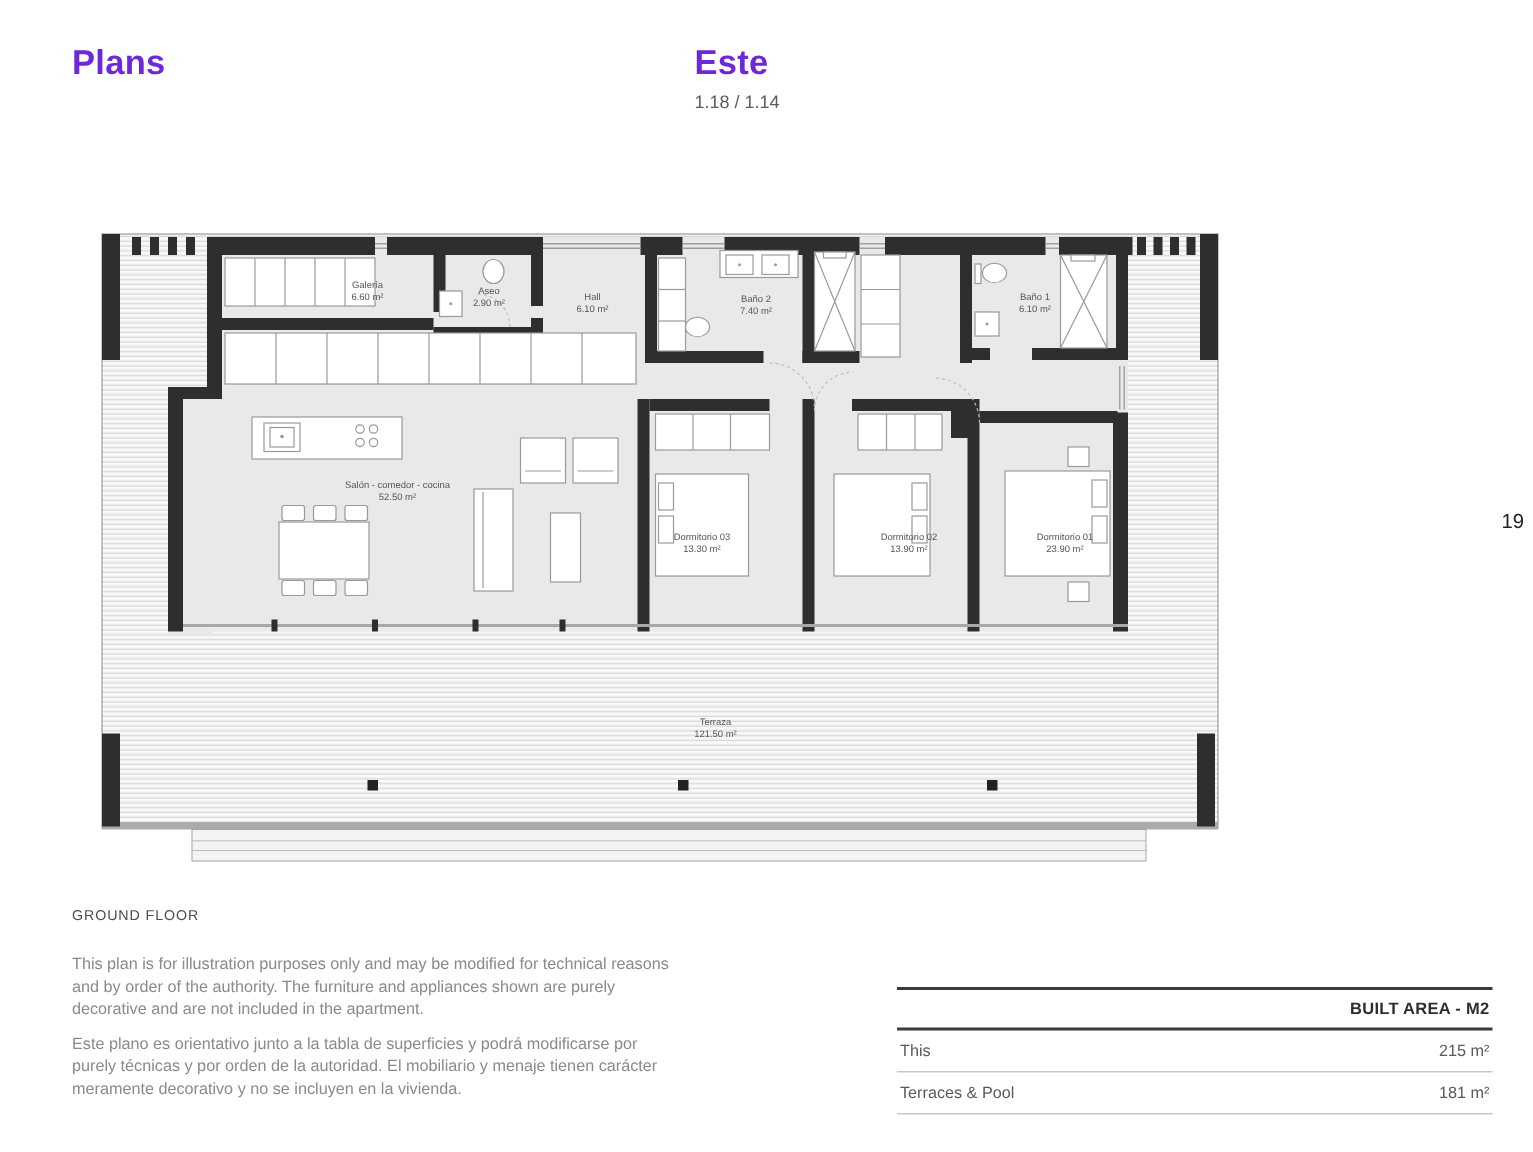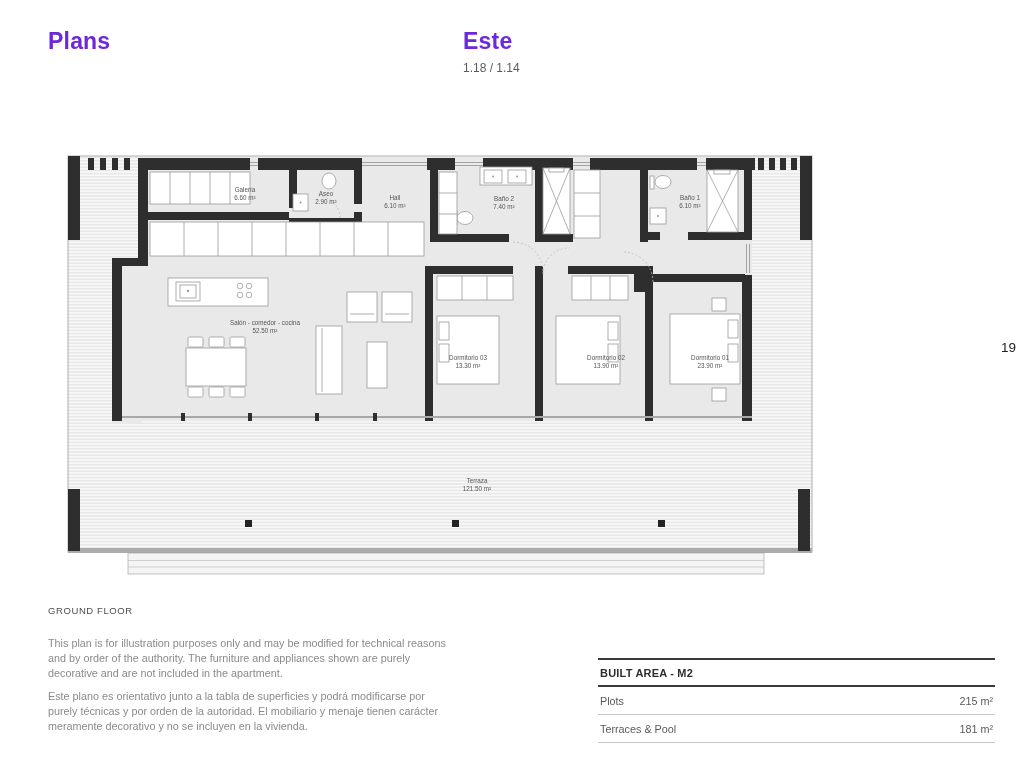--- a/index.html
+++ b/index.html
@@ -16,21 +16,21 @@
   #floor-label{position:absolute;left:48px;top:605px;font-size:9.5px;letter-spacing:.6px;color:#4d4d4d;}
 
   .para{position:absolute;left:48px;width:406px;font-size:10.8px;line-height:15px;color:#8a8a8a;}
   #para-en{top:604px;margin-top:32px;}
   #para-es{top:689px;}
 
   
   #area-table{position:absolute;left:598px;top:658px;width:397px;}
   .tline-dark{height:2px;background:#3a3a3a;}
   .tline-light{height:1px;background:#c9c9c9;}
-  #area-table .thead{padding:7px 2px 6px 2px;font-size:11px;font-weight:700;color:#2e2e2e;letter-spacing:.2px;}
+  #area-table .thead{padding:7px 2px 6px 2px;font-size:11px;font-weight:700;color:#2e2e2e;letter-spacing:.2px;text-align:right;}
   .trow{display:flex;justify-content:space-between;padding:8px 2px 7px 2px;font-size:10.8px;color:#5a5a5a;}
   .trow .tval{color:#5a5a5a;}
 
   
   #plan-wrap{position:absolute;left:60px;top:148px;width:760px;height:432px;}
   .wall{fill:#2e2e2e;}
   .furn{fill:#ffffff;stroke:#9a9a9a;stroke-width:.8;}
   .furnline{stroke:#9a9a9a;stroke-width:.8;fill:none;}
   .glaze{stroke:#9b9b9b;stroke-width:.9;fill:none;}
   .arc{stroke:#bdbdbd;stroke-width:.8;fill:none;stroke-dasharray:2 2;}
@@ -330,21 +330,21 @@
   <div id="floor-label">GROUND FLOOR</div>
 
   <div class="para" id="para-en">This plan is for illustration purposes only and may be modified for technical reasons and by order of the authority. The furniture and appliances shown are purely decorative and are not included in the apartment.</div>
   <div class="para" id="para-es">Este plano es orientativo junto a la tabla de superficies y podrá modificarse por purely técnicas y por orden de la autoridad. El mobiliario y menaje tienen carácter meramente decorativo y no se incluyen en la vivienda.</div>
 
   <div id="area-table">
     <div class="tline-dark"></div>
     <div class="thead">BUILT AREA - M2</div>
     <div class="tline-dark"></div>
     <div class="trow">
-      <span class="tlabel">Plots</span>
+      <span class="tlabel">This</span>
       <span class="tval">215 m²</span>
     </div>
     <div class="tline-light"></div>
     <div class="trow">
       <span class="tlabel">Terraces &amp; Pool</span>
       <span class="tval">181 m²</span>
     </div>
     <div class="tline-light"></div>
   </div>
 

